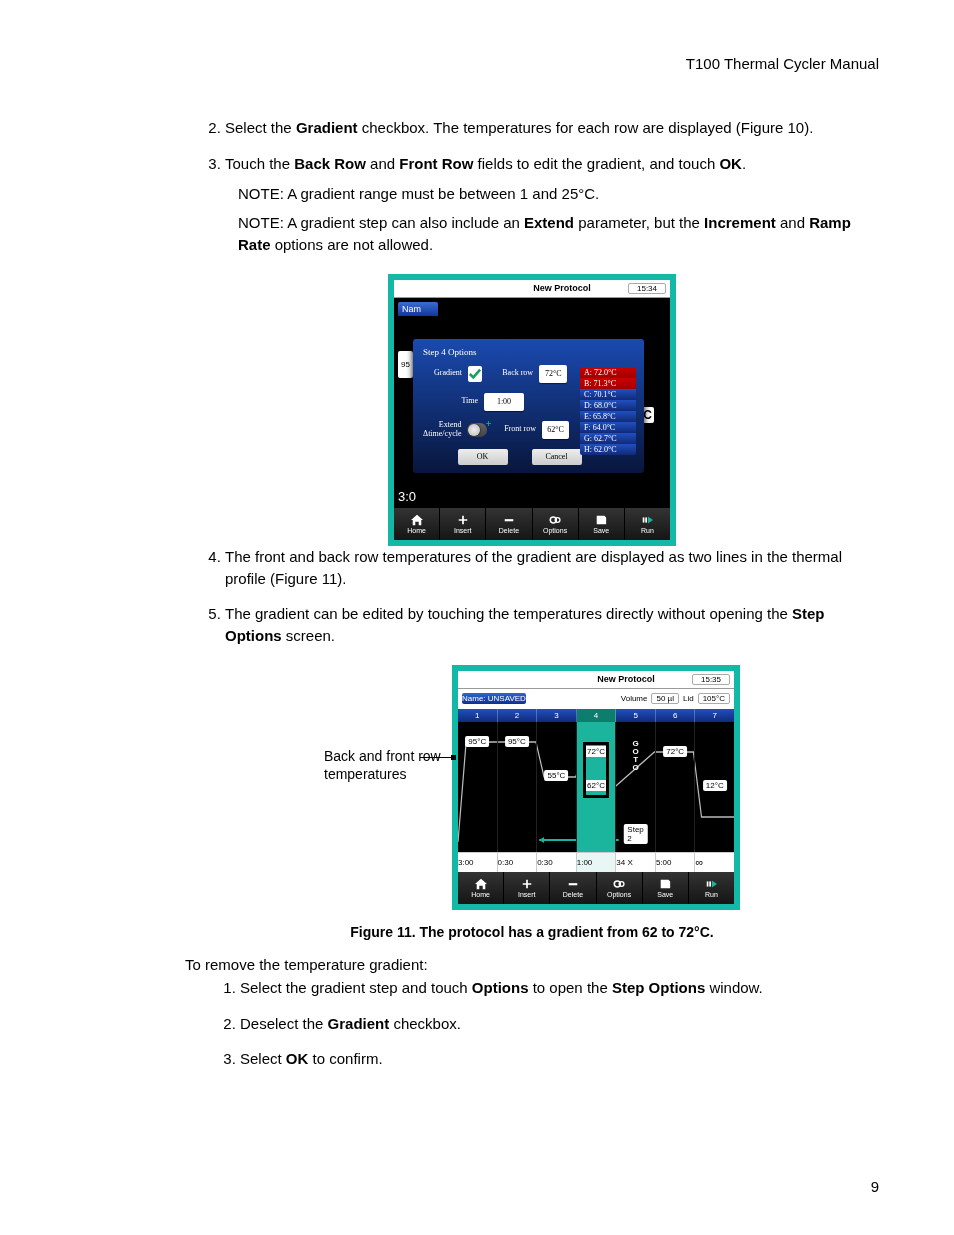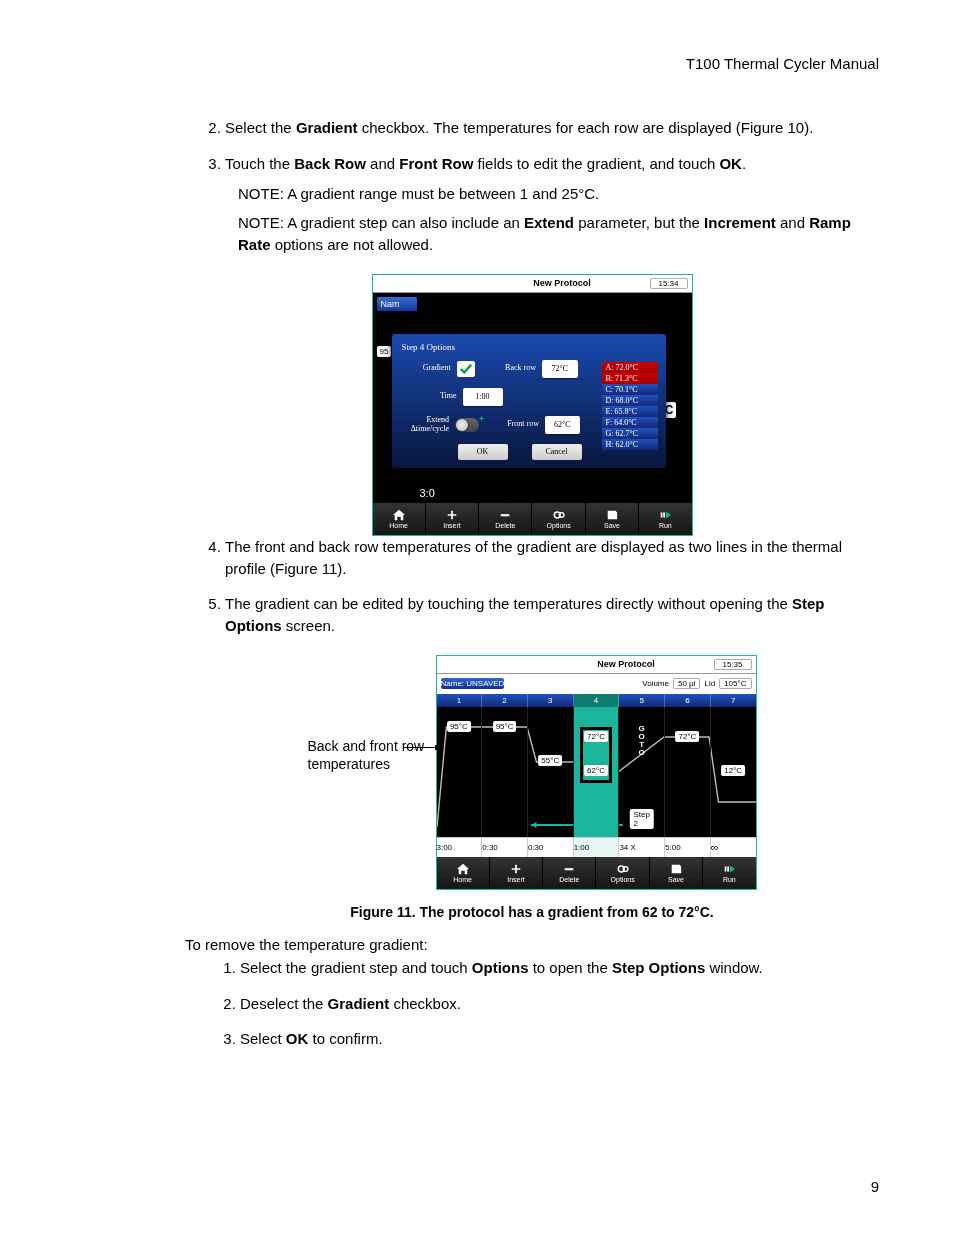--- a/index.html
+++ b/index.html
@@ -30,23 +30,23 @@
   ol.main-list { padding-left: 40px; margin: 0 0 18px 0; }
   ol.main-list > li { margin-bottom: 14px; line-height: 1.45; }
   .note { margin: 8px 0 0 13px; }
   .caption { text-align: center; font-weight: bold; font-size: 14px; margin: 14px 0 16px; }
   .removal-intro { margin: 6px 0 4px 0; }
   ol.removal { padding-left: 55px; margin: 4px 0; }
   ol.removal > li { margin-bottom: 14px; line-height: 1.45; }
 
   
   .device {
-    width: 321px;
+    width: 288px;
     margin: 8px auto 0 auto;
-    border: 1px solid #14b8a6;
+    border: 6px solid #14b8a6;
     background: #a16207;
     font-size: 9px;
     color: #000;
     user-select: none;
   }
   .device .titlebar {
     display: flex;
     align-items: center;
     height: 18px;
     padding: 0 4px;
@@ -102,23 +102,23 @@
   .gradlist {
     position:absolute; right:8px; top:28px; width:56px;
     border-radius:2px; overflow:hidden; font-size:8px;
   }
   .gradlist .gr { padding:1px 4px; color:#fff;}
   .gr-red { background: linear-gradient(#cc0000,#a00000); }
   .gr-blue { background: linear-gradient(#2050c0,#102a78); }
   .pbuttons { display:flex; justify-content:center; gap:24px; margin-top:6px;}
   .pbtn { background:linear-gradient(#eee,#ccc); color:#000; font-size:8px; width:50px; height:16px; display:flex; align-items:center; justify-content:center; border-radius:2px;}
 
-  .side95 { position:absolute; left:3px; top:52px; background:#fff; color:#000; border-radius:2px; font-size:8px; padding:1px 3px;}
+  .side95 { position:absolute; left:3px; top:52px; background:#fff; color:#000; border-radius:2px; font-size:8px; padding:9px 3px;}
   .sideC { position:absolute; right:15px; top:108px; background:#fff; color:#000; border-radius:2px; font-size:12px; padding:1px 2px;font-weight:bold;}
-  .side3 { position:absolute; left:3px; bottom:3px; color:#fff; font-size:11px;margin-left:43px; }
+  .side3 { position:absolute; left:3px; bottom:3px; color:#fff; font-size:13px; }
 
   
   .hdrrow { display:flex; align-items:center; background:#fff; color:#000; height:20px; font-size:8px; padding:0 4px; gap:4px;}
   .hdrrow .namefield{ background:linear-gradient(#2e66d0,#0f2f90); color:#fff; border-radius:2px; padding:1px 0; margin-right:auto;}
   .hdrrow .lbl{font-size:8px;}
   .hdrrow .val{ background:#fff; border:1px solid #aaa; border-radius:2px; padding:0 4px;}
   .stepsrow{ display:flex; background:linear-gradient(#2050c0,#102a78);}
   .stepcol{ flex:1; text-align:center; color:#fff; font-size:8px; padding:2px 0; border-right:1px solid rgba(255,255,255,.25);}
   .stepcol:last-child{border:none;}
   .profile { position:relative; background:#000; height:130px; display:flex;}

